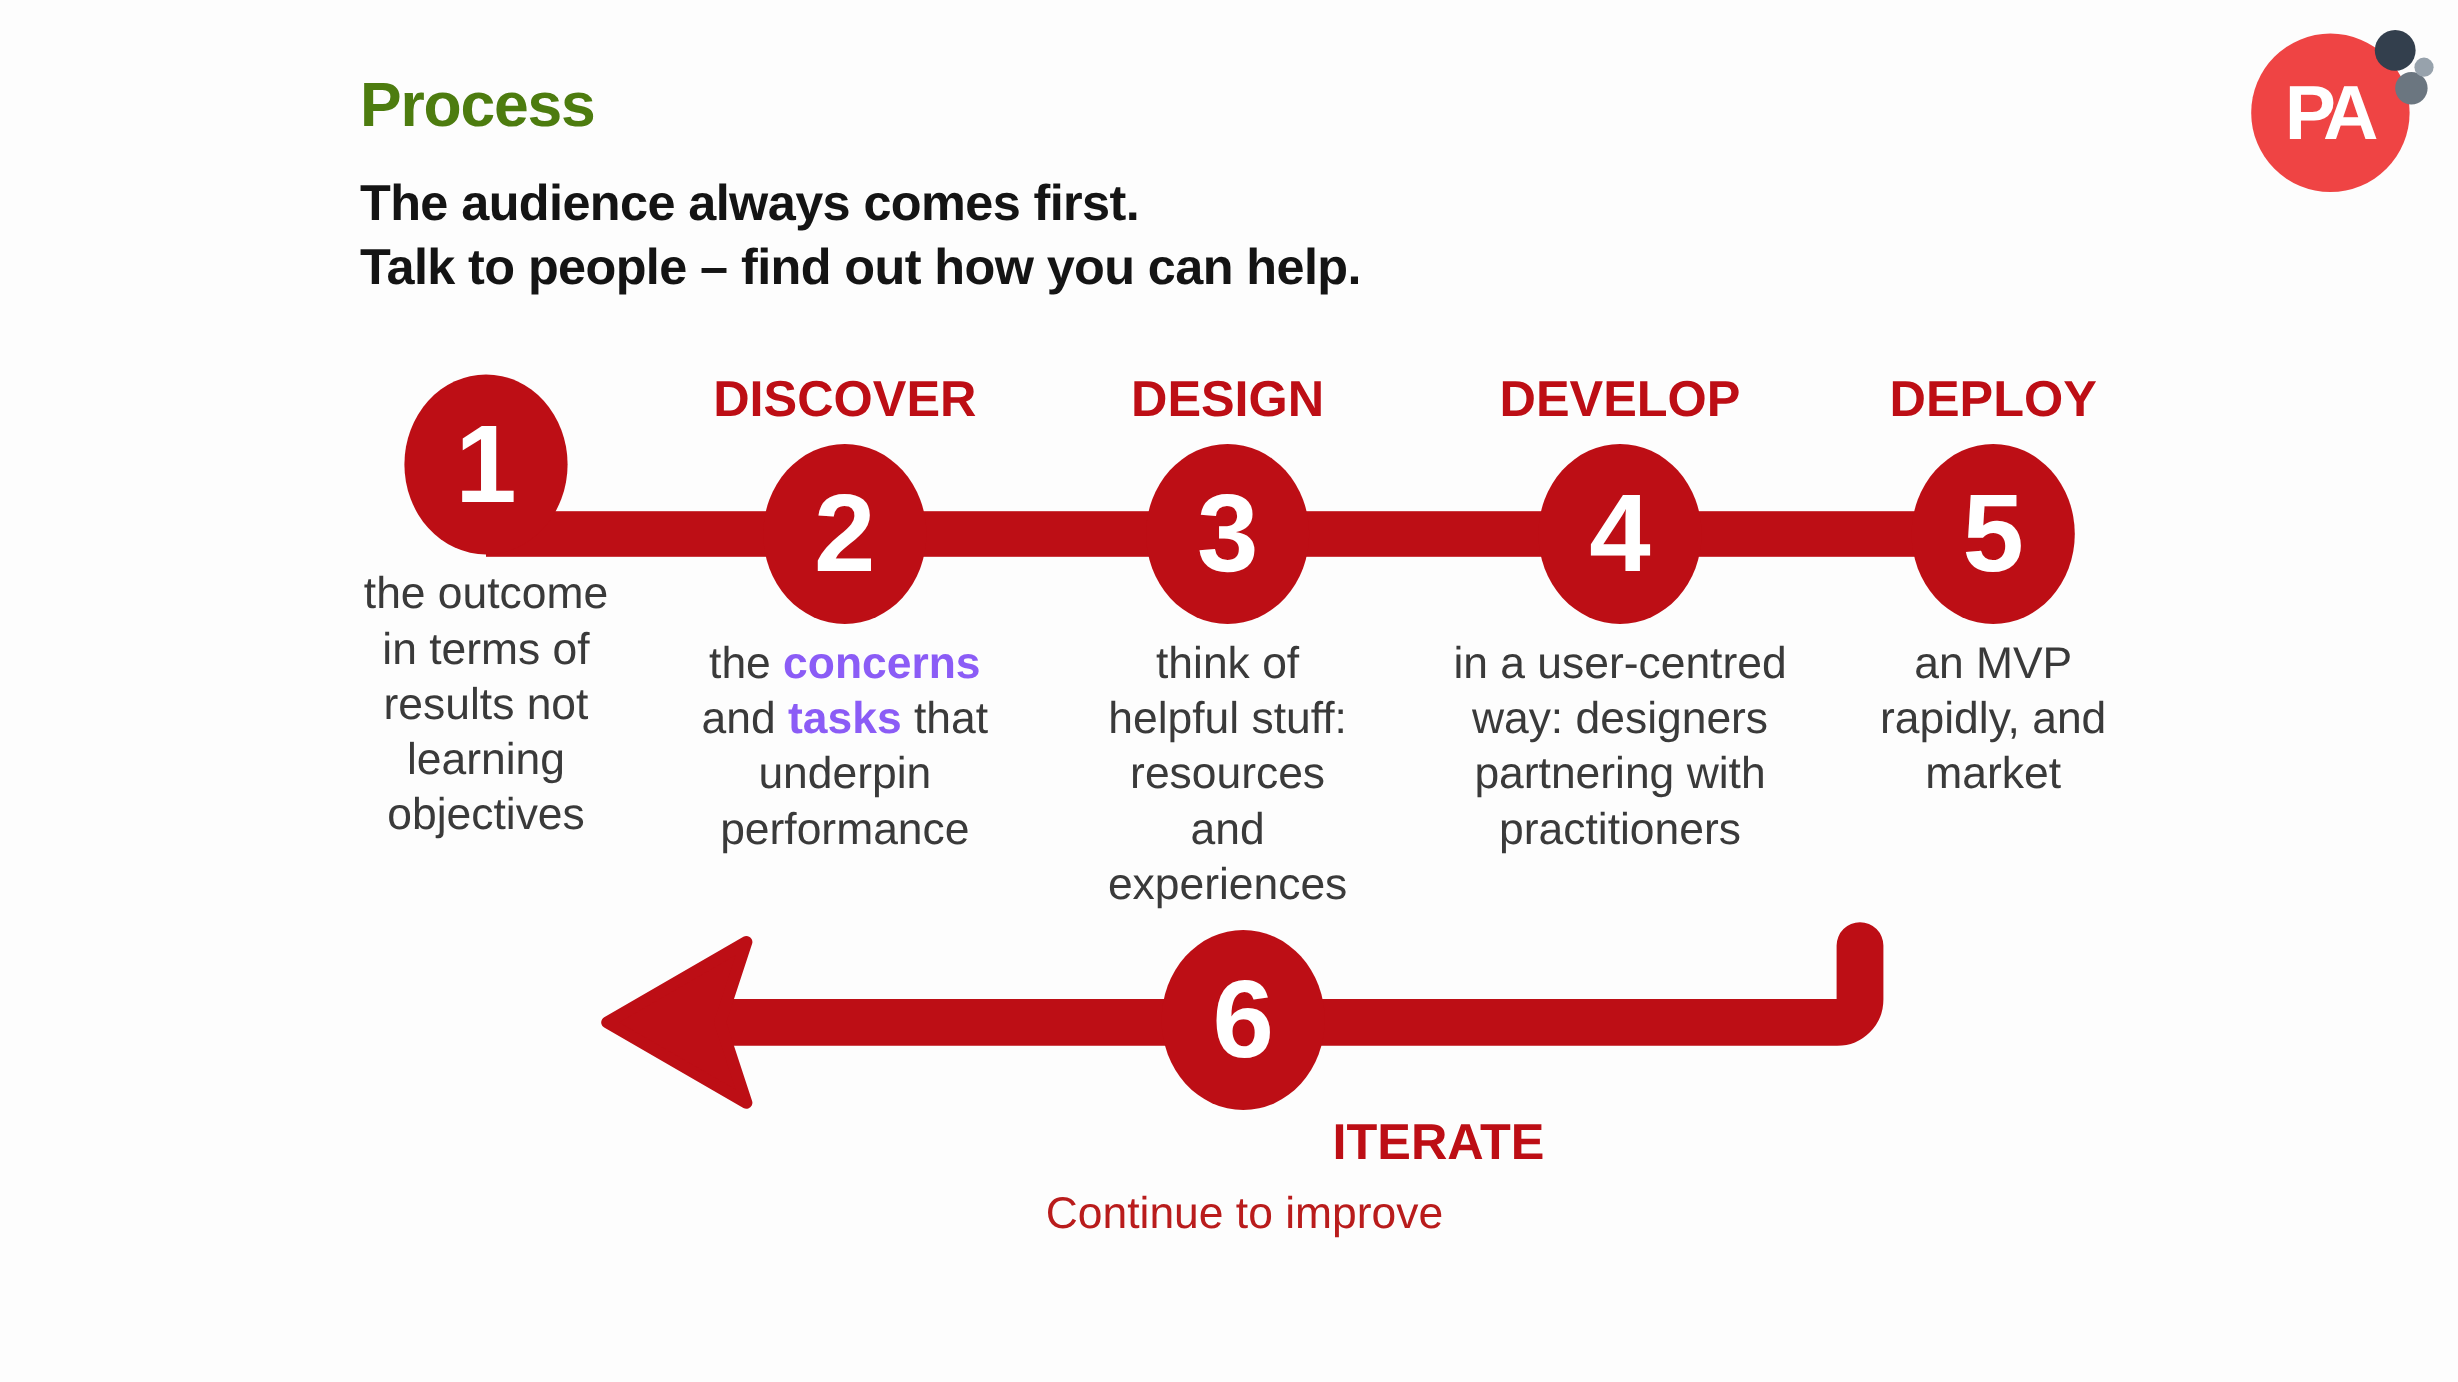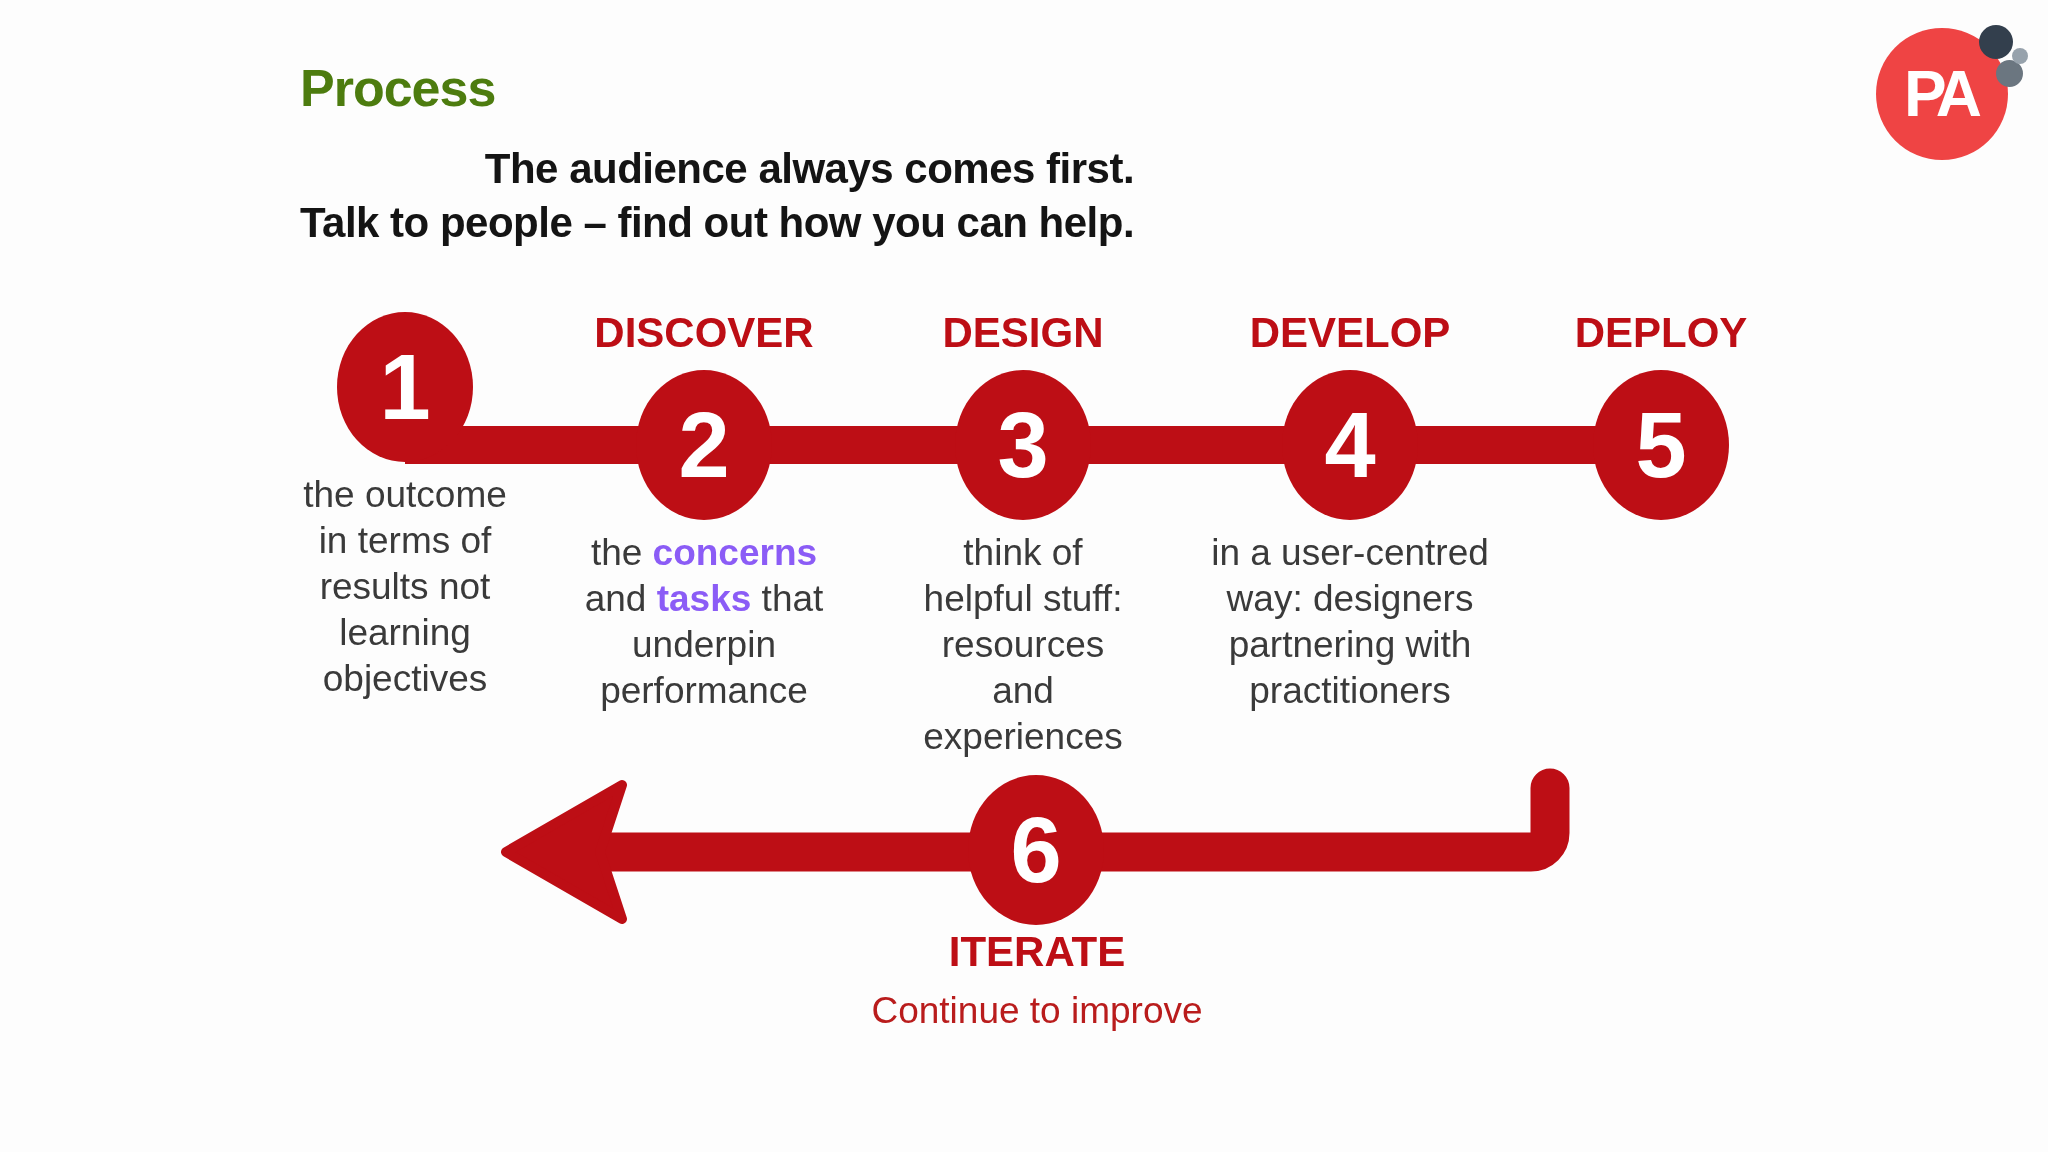--- a/index.html
+++ b/index.html
@@ -8,21 +8,21 @@
     background:#fdfdfd;
     font-family:"Liberation Sans","DejaVu Sans",sans-serif;
     color:#1a1a1a;
   }
   .title {
     position:absolute; left:300px; top:58px;
     font-size:52px; font-weight:bold; color:#4d7c0f; letter-spacing:-1px;
   }
   .subtitle {
     position:absolute; left:300px; top:142px;
-    font-size:42px; font-weight:bold; color:#141414; line-height:54px; letter-spacing:-0.5px;text-align:right;
+    font-size:42px; font-weight:bold; color:#141414; line-height:54px; letter-spacing:-0.5px;
   }
   
   .connector {
     position:absolute; left:405px; top:426px; width:1256px; height:38px;
     background:#bd0e15; z-index:1;
   }
   .step {
     position:absolute; top:308px; width:320px; text-align:center; z-index:2;
   }
   .step-label {
@@ -46,21 +46,21 @@
 
   .iterate-svg { position:absolute; left:420px; top:730px; z-index:1; }
   .iterate-circle {
     position:absolute; left:968px; top:775px; width:136px; height:150px;
     border-radius:50%; background:#bd0e15; display:flex; align-items:center;
     justify-content:center; z-index:2;
   }
   .iterate-block {
     position:absolute; left:787px; top:928px; width:500px; text-align:center; z-index:2;
   }
-  .iterate-label { font-size:42px; font-weight:bold; color:#bd0e15; }
+  .iterate-label { font-size:42px; font-weight:bold; color:#bd0e15;text-align:right; }
   .iterate-caption { margin-top:14px; font-size:37px; color:#b91c1c; }
 
   .logo { position:absolute; left:1870px; top:20px; width:178px; height:150px; }
   .logo-red {
     position:absolute; left:6px; top:8px; width:132px; height:132px; border-radius:50%;
     background:#ef4444; display:flex; align-items:center; justify-content:center;
   }
   .logo-text {
     color:#ffffff; font-size:64px; font-weight:bold; letter-spacing:-6px;
     padding-right:4px;
@@ -127,20 +127,23 @@
 way: designers
 partnering with
 practitioners</span></div>
   </div>
 
   <div class="step s5">
     <div class="step-label">DEPLOY</div>
     <div class="step-circle">
       <span class="step-number">5</span>
     </div>
+    <div class="step-desc"><span>an MVP
+rapidly, and
+market</span></div>
   </div>
 
   <svg class="iterate-svg" width="1230" height="250" viewBox="0 0 1230 250">
     <path d="M 150 122 L 1111 122 A 19 19 0 0 0 1130 103 L 1130 58" fill="none" stroke="#bd0e15" stroke-width="39" stroke-linecap="round"></path>
     <path d="M 86 122 L 202 55 L 180 122 L 202 189 Z" fill="#bd0e15" stroke="#bd0e15" stroke-width="10" stroke-linejoin="round"></path>
   </svg>
 
   <div class="iterate-circle">
     <span class="step-number">6</span>
   </div>

